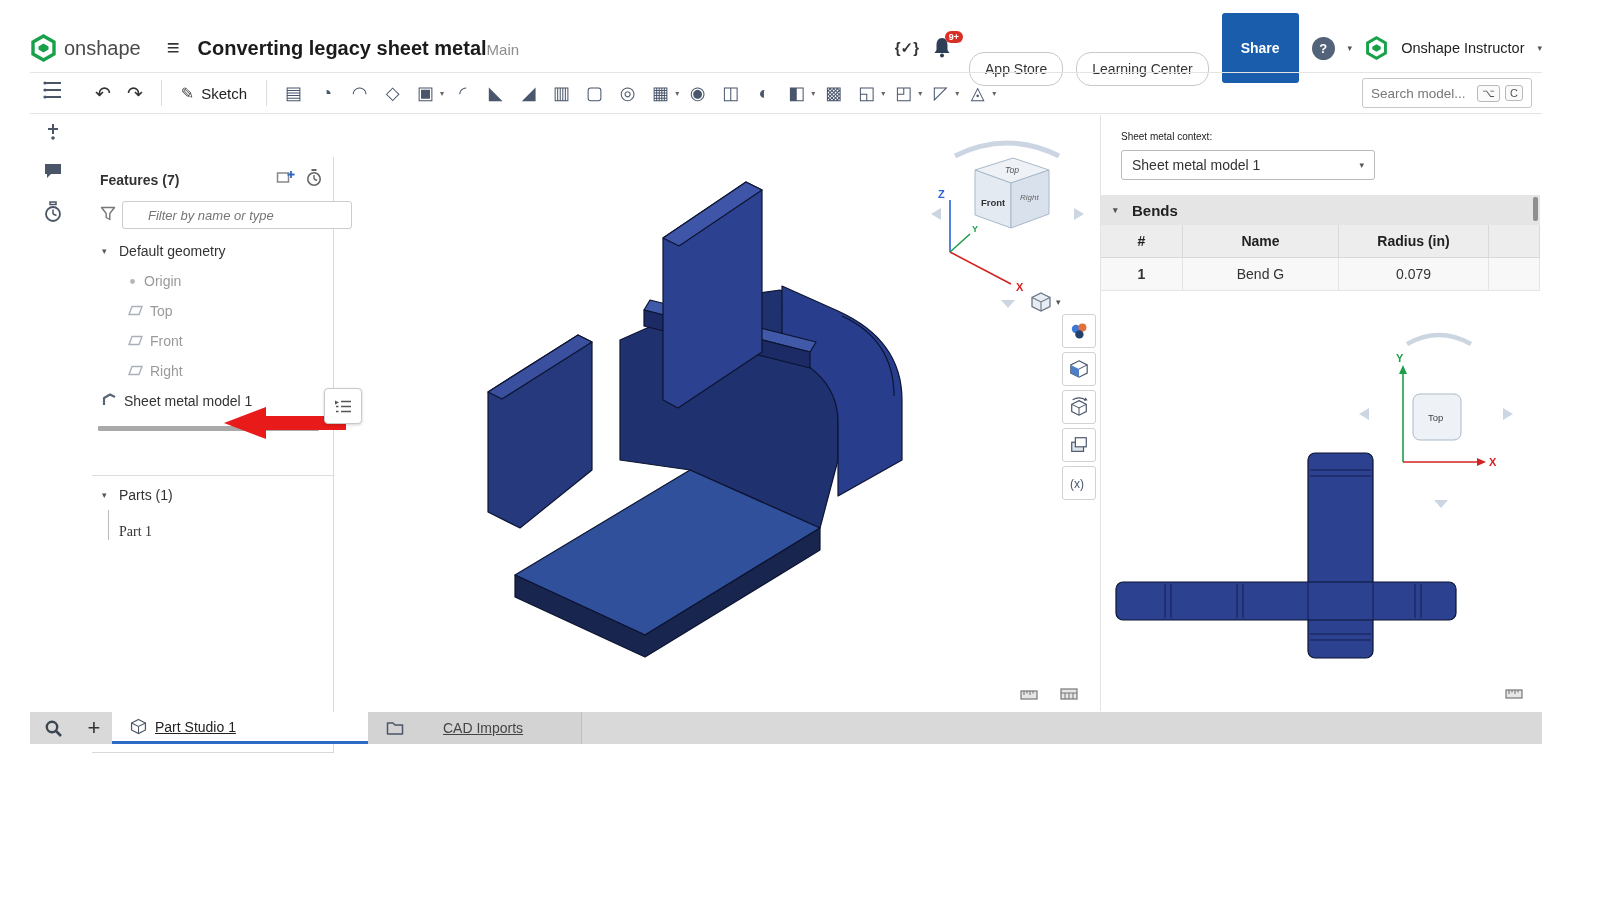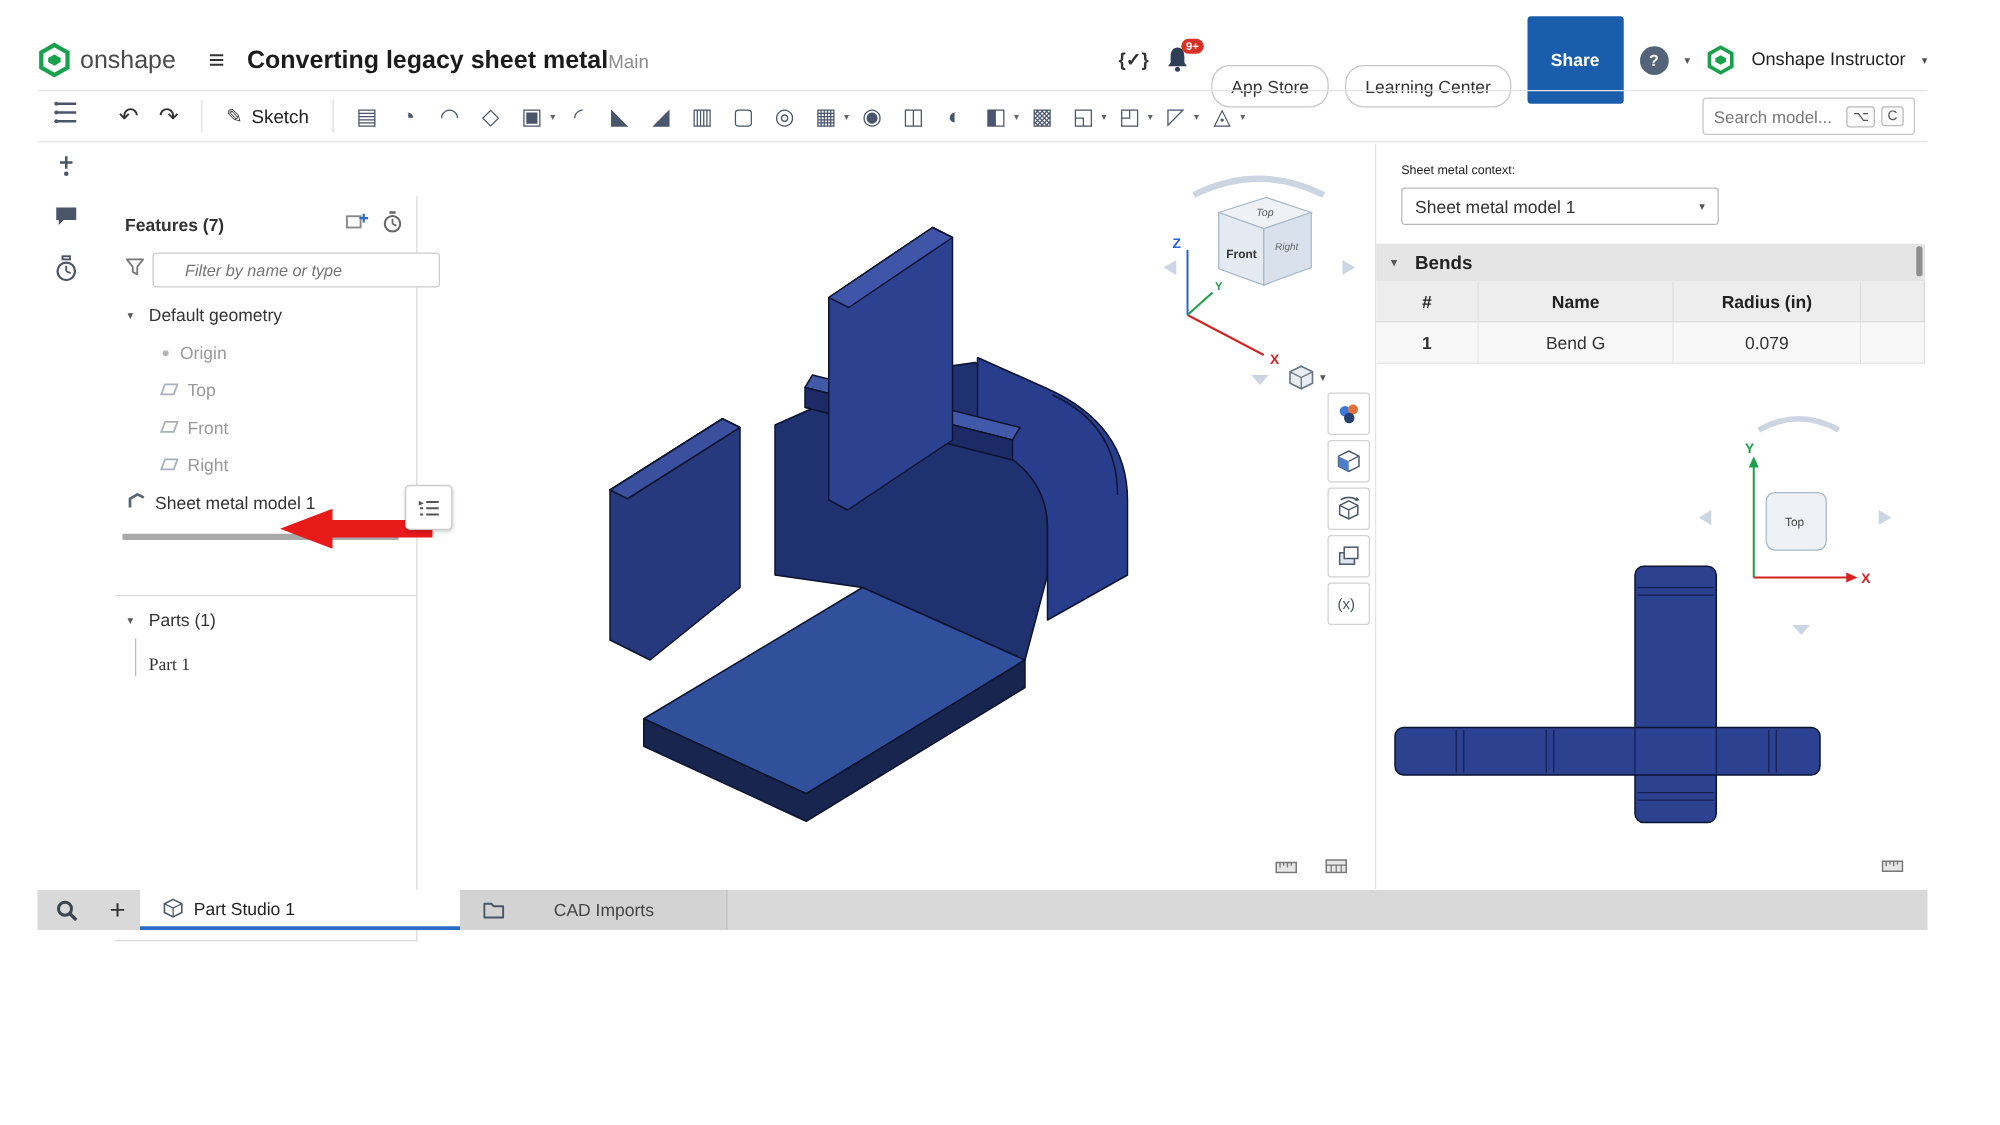--- a/index.html
+++ b/index.html
@@ -59,21 +59,21 @@
   .bends-hd{margin-top:15px;height:30px;background:#e5e5e5;display:flex;align-items:center;gap:9px;padding-left:12px;font-size:15px;font-weight:700;color:#222;position:relative;cursor:pointer;}
   .sbar{position:absolute;right:2px;top:2px;width:5px;height:24px;background:#8f8f8f;border-radius:2px;cursor:grab;}
   .btable{display:grid;grid-template-columns:82px 156px 150px 1fr;font-size:14px;}
   .bth{background:#ededed;font-weight:700;text-align:center;padding:8px 0;border:solid #d9d9d9;border-width:0 1px 1px 0;color:#222;}
   .btd{background:#f8f8f8;text-align:center;padding:8px 0;border:solid #e4e4e4;border-width:0 1px 1px 0;color:#333;}
   .btd.b{font-weight:700;}
   
   .tabbar{left:30px;top:712px;width:1512px;height:32px;background:#d9d9d9;display:flex;align-items:stretch;}
   .tsearch{width:46px;display:flex;align-items:center;justify-content:center;cursor:pointer;}
   .tadd{width:36px;display:flex;align-items:center;justify-content:center;font-size:22px;color:#333;cursor:pointer;}
-  .tab{display:flex;align-items:center;gap:8px;padding:0 18px;font-size:14px;box-sizing:border-box;cursor:pointer;}
+  .tab{display:flex;align-items:center;gap:8px;padding:0 18px;font-size:14px;box-sizing:border-box;cursor:pointer;text-decoration:underline;}
   .tab.active{background:#fff;border-bottom:3px solid #2e6bc4;width:256px;color:#222;}
   .tab.idle{background:#d3d3d3;border-right:1px solid #c0c0c0;width:214px;color:#444;gap:39px;}
   svg text{font-family:"Liberation Sans",sans-serif;}
 </style>
 </head>
 <body>
 
 <div id="stage">
 
   <div class="abs" style="left:318px;top:115px;width:782px;height:596px;"></div>

